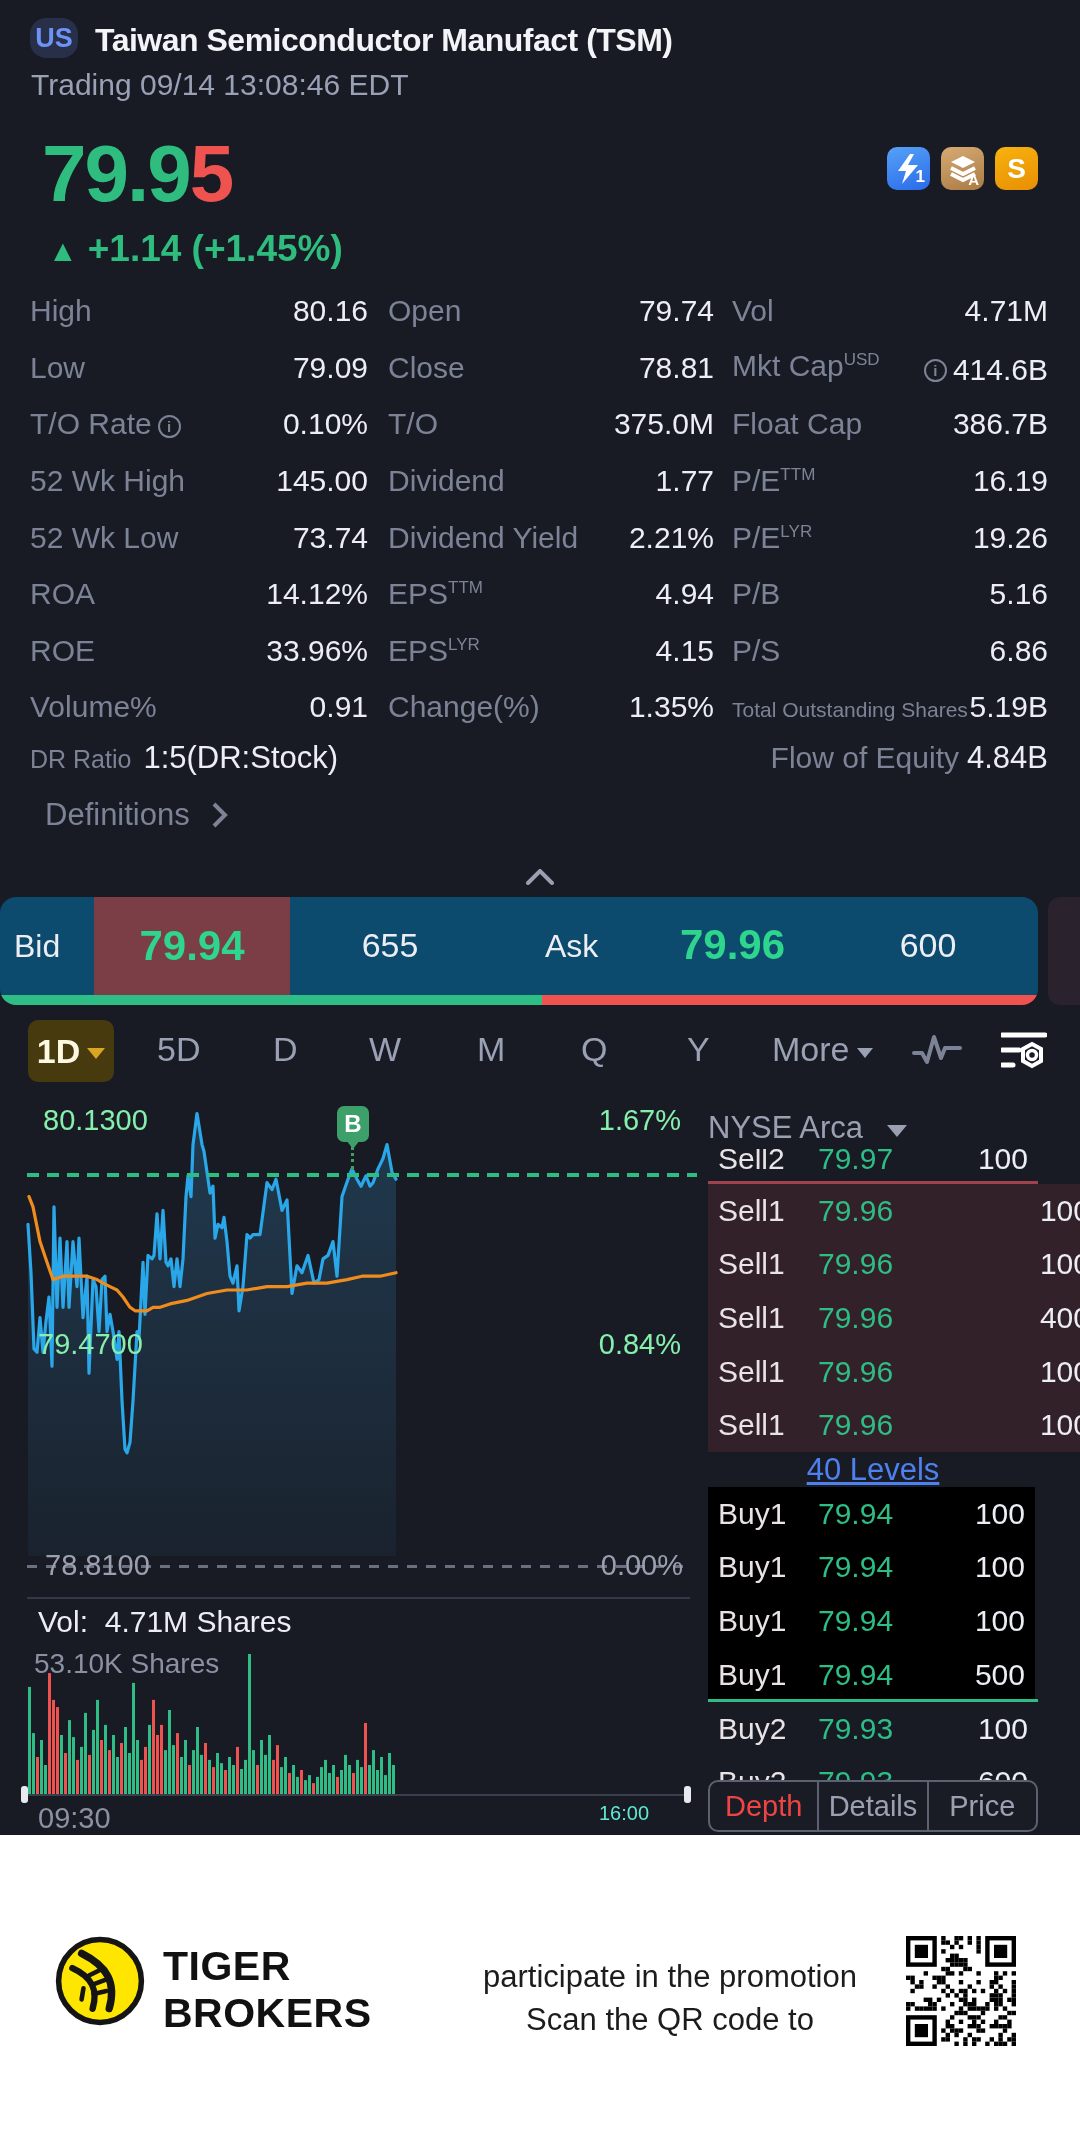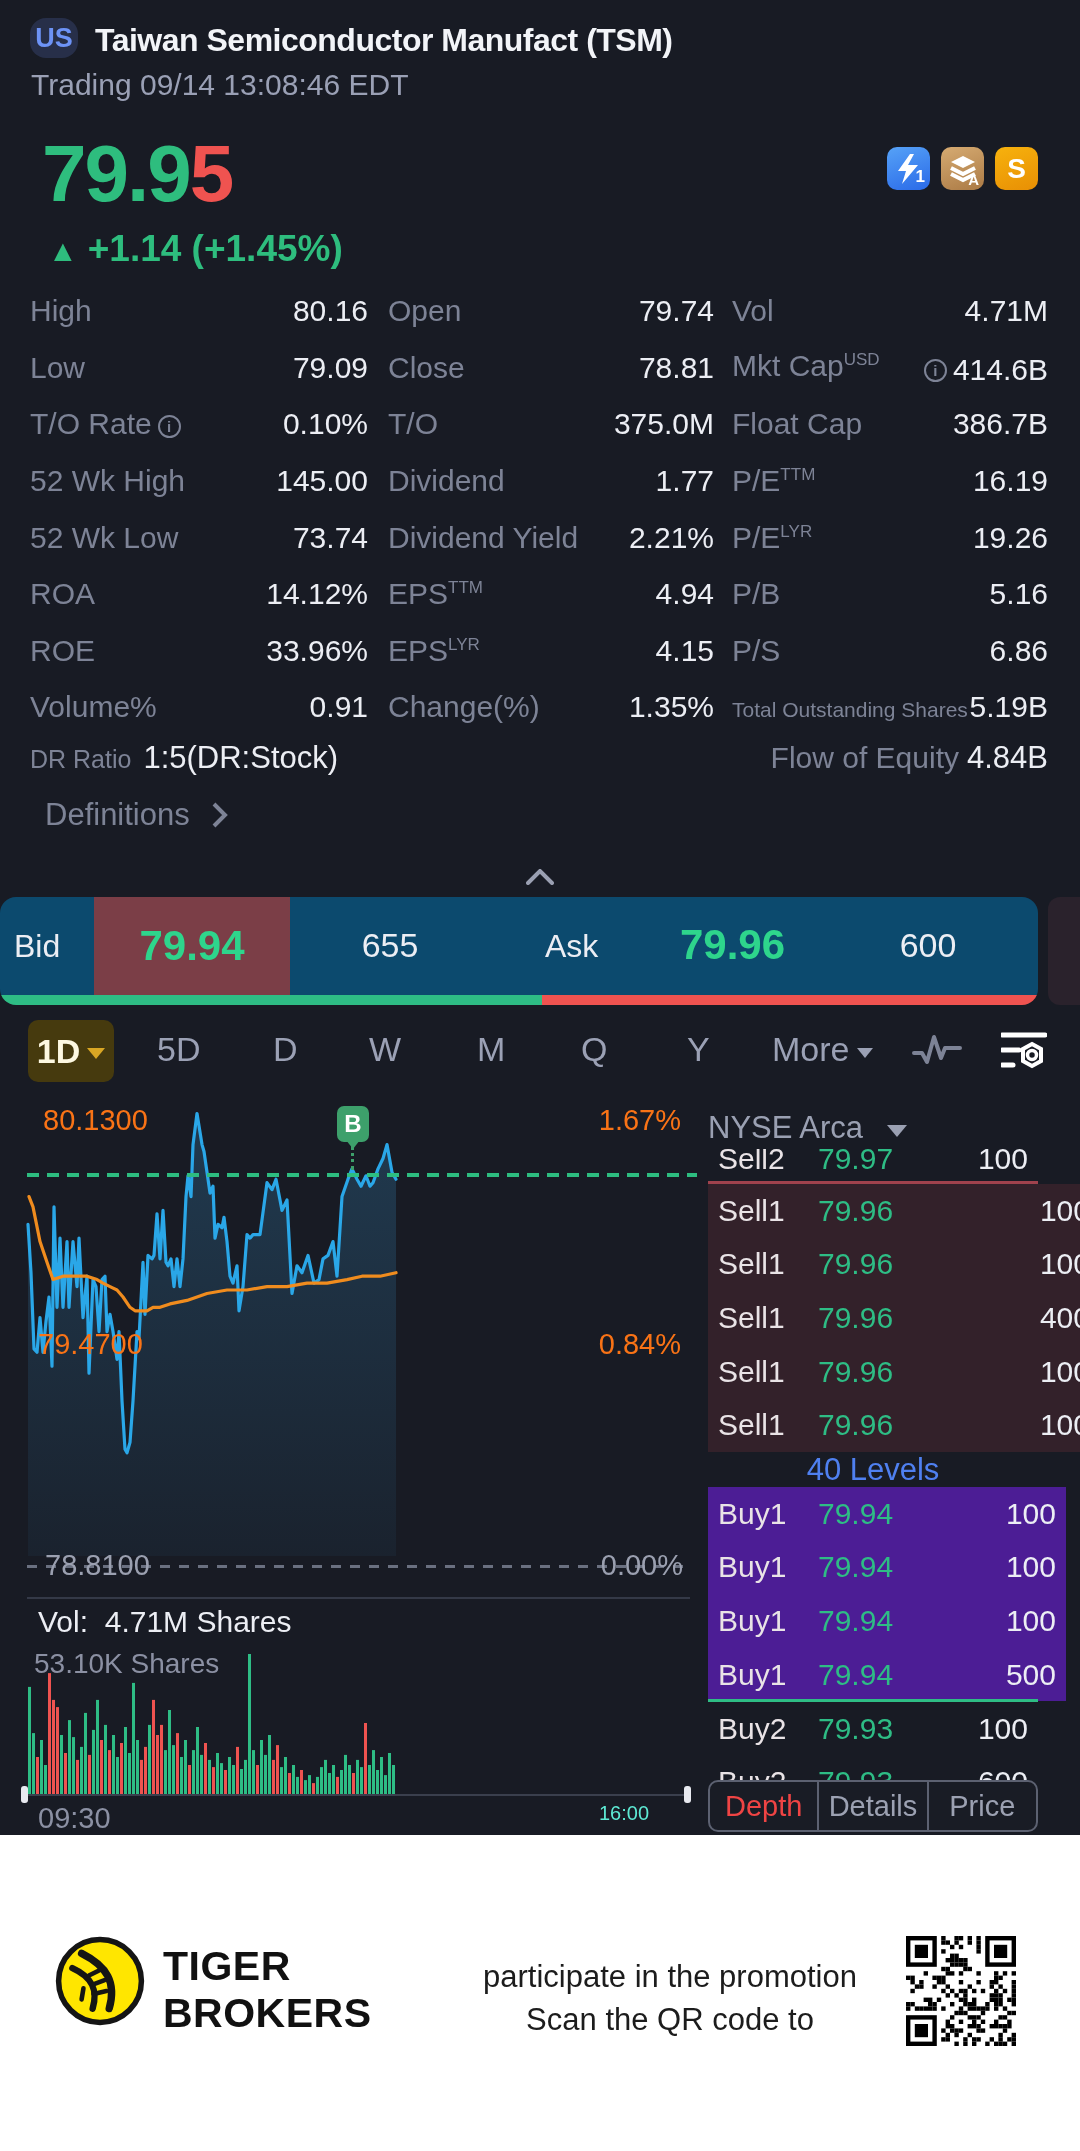--- a/index.html
+++ b/index.html
@@ -80,21 +80,21 @@
   .tb-5d { left:157px; } .tb-d { left:273px; } .tb-w { left:369px; } .tb-m { left:477px; }
   .tb-q { left:581px; } .tb-y { left:687px; }
   .tb-more { position:absolute; left:772px; top:1030px; color:#9ba1b5; font-size:34px; display:flex; align-items:center; }
   .tb-more .caret { width:0; height:0; border-left:8px solid transparent; border-right:8px solid transparent;
                     border-top:10px solid #9ba1b5; margin-left:8px; margin-top:6px; }
   .icon-pulse { position:absolute; left:912px; top:1032px; }
   .icon-indicator { position:absolute; left:1001px; top:1030px; }
 
   
   #chart-svg { position:absolute; left:0; top:1082px; }
-  .ch-label { position:absolute; font-size:29px; color:#f97316; z-index:4; }
+  .ch-label { position:absolute; font-size:29px; color:#86efac; z-index:4; }
   .ch-top-price { left:43px; top:1104px; }
   .ch-top-pct { left:561px; top:1104px; width:120px; text-align:right; }
   .ch-mid-price { left:38px; top:1328px; }
   .ch-mid-pct { left:561px; top:1328px; width:120px; text-align:right; }
   .ch-base-price { left:45px; top:1549px; color:#9ba0b0; }
   .ch-base-pct { left:563px; top:1549px; width:120px; text-align:right; color:#9ba0b0; }
   .dash-green { position:absolute; left:27px; top:1173px; width:670px; height:4px; z-index:3;
                 background:repeating-linear-gradient(90deg,#2dbd80 0 12px,transparent 12px 20px); }
   .dash-gray { position:absolute; left:27px; top:1565px; width:656px; height:3px; z-index:2;
                background:repeating-linear-gradient(90deg,#6a7080 0 10px,transparent 10px 19px); }
@@ -117,22 +117,22 @@
   .venue .caret { width:0; height:0; border-left:10px solid transparent; border-right:10px solid transparent;
                   border-top:12px solid #9aa0b2; margin-left:24px; margin-top:6px; }
   .depth-row { display:flex; align-items:center; height:53.6px; padding:0 10px 0 10px; }
   .depth-row .dl { width:100px; color:#e9e3e6; font-size:30px; }
   .depth-row .dp { width:120px; color:#2ebd85; font-size:30px; }
   .depth-row .dv { flex:1; text-align:right; color:#eceef4; font-size:30px; }
   .sell2-clip { position:absolute; left:708px; top:1149px; width:330px; height:30px; overflow:hidden; }
   .sell2-clip .depth-row { margin-top:-16px; height:52px; }
   .sep-red { position:absolute; left:708px; top:1181px; width:330px; height:3px; background:#a0424d; }
   .sell-block { position:absolute; left:708px; top:1184px; width:392px; background:#33212a; }
-  .levels-link { position:absolute; left:708px; top:1452px; width:330px; text-align:center; color:#4f80f0; font-size:31px; }
-  .buy-block { position:absolute; left:708px; top:1487px; width:358px; background:#4c1d95; }
+  .levels-link { position:absolute; left:708px; top:1452px; width:330px; text-align:center; color:#4f80f0; font-size:31px;text-decoration:underline; }
+  .buy-block { position:absolute; left:708px; top:1487px; width:327px; background:#000000; }
   .sep-green { position:absolute; left:708px; top:1699px; width:330px; height:3px; background:#2ebd85; }
   .buy2-block { position:absolute; left:708px; top:1702px; width:330px; }
   .depth-tabs { position:absolute; left:708px; top:1780px; width:330px; height:52px; background:#191c25;
                 border:2px solid #5c6171; border-radius:10px; display:flex; z-index:6; }
   .depth-tab { flex:1; display:flex; align-items:center; justify-content:center; font-size:29px; color:#9ca1b2; }
   .depth-tab:not(:last-child) { border-right:2px solid #5c6171; }
   .depth-tab.active { color:#ef4444; font-weight:normal; }
 
   
   .footer { position:absolute; left:0; top:1835px; width:1080px; height:316px; background:#ffffff; }

